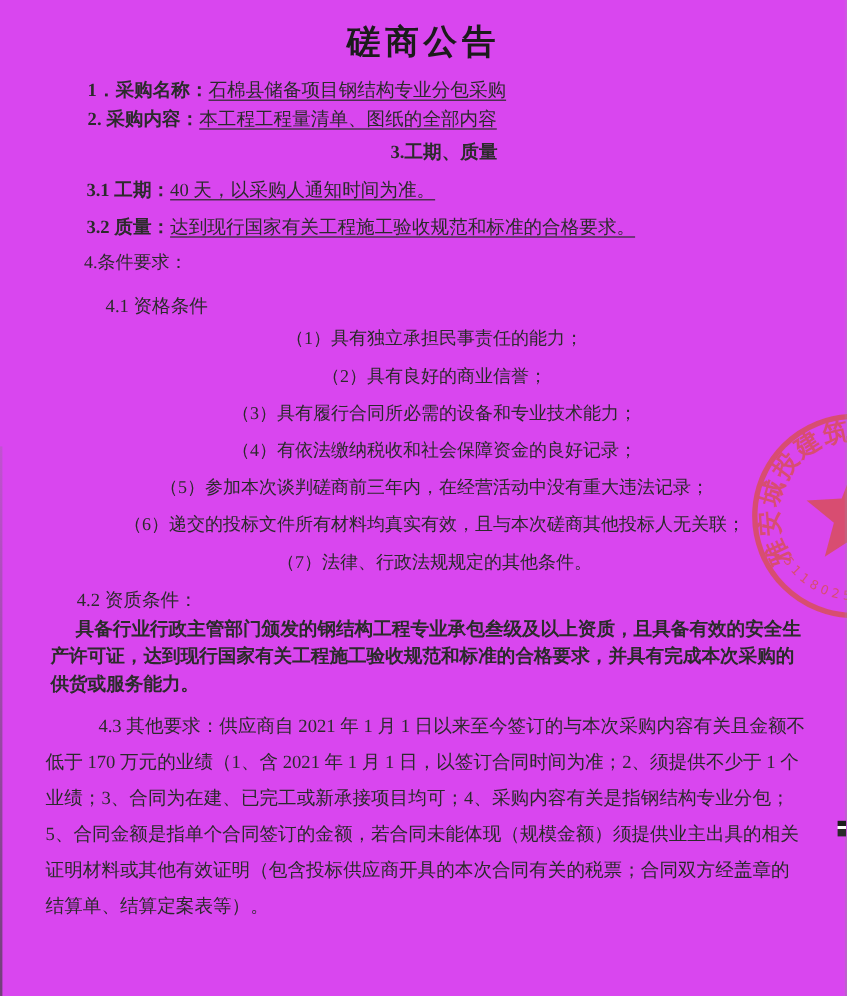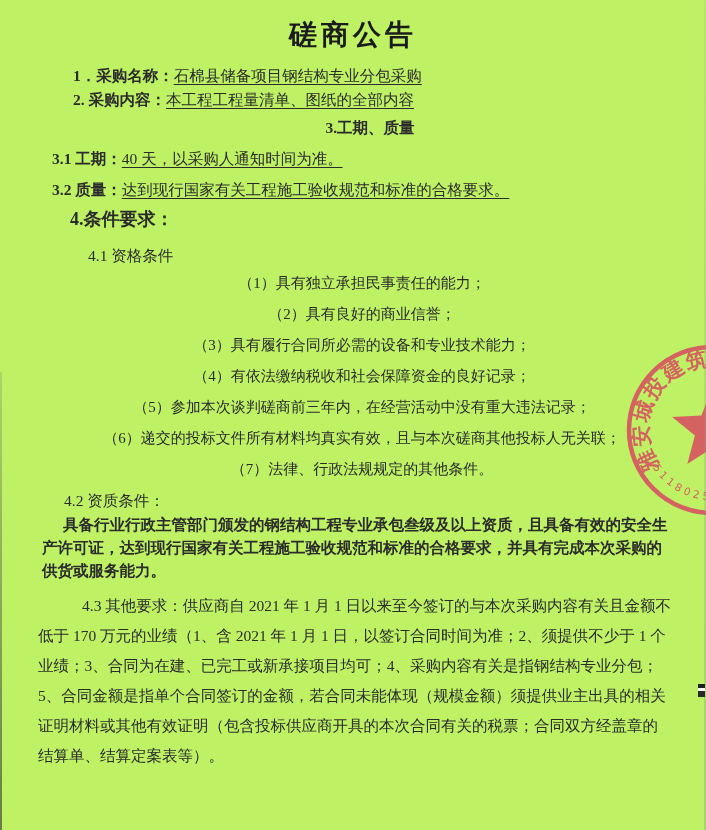--- a/index.html
+++ b/index.html
@@ -1,19 +1,19 @@
 <!DOCTYPE html>
 <html><head>
 <meta charset="utf-8">
 <style>
   html,body { margin:0; padding:0; background:#e8e8e8; }
   .page {
     position:relative;
     width:706px; height:830px;
-    background:#bef264;
+    background:#d946ef;
     overflow:hidden;
     font-family:"Liberation Serif","DejaVu Serif",serif;
     color:#2b2b2b;
     box-sizing:border-box;
   }
   .title {
     margin:0; padding-top:16px;
     text-align:center;
     font-size:28px; font-weight:bold; letter-spacing:4px;
     color:#1b1b1b;
@@ -21,23 +21,23 @@
   .intro {
     margin:27px 36px 0 42px;
     font-size:15.5px; line-height:20px;
     text-indent:35px;
   }
   .list { margin:13px 36px 0 73px; }
   .item { font-size:15.5px; line-height:17px; margin-bottom:7px; }
   .item .lbl { font-weight:bold; }
   .u { text-decoration:underline; text-underline-offset:3px; text-decoration-thickness:1px; }
   .h3 { margin:11px 36px 0 70px; font-size:15.5px; font-weight:bold; line-height:17px;text-align:center; }
-  .sub { margin:14px 36px 0 52px; font-size:15.5px; line-height:17px; }
+  .sub { margin:14px 36px 0 72px; font-size:15.5px; line-height:17px; }
   .sub .lbl { font-weight:bold; }
-  .h4 { margin:13px 36px 0 70px; font-size:18px; font-weight:bold; line-height:17px; }
+  .h4 { margin:13px 36px 0 70px; font-size:15px; font-weight:normal; line-height:17px; }
   .h41 { margin:19px 36px 0 88px; font-size:15.5px; line-height:17px;font-family:Liberation Serif, serif; }
   .clauses { margin:11px 36px 0 54px; }
   .clause { font-size:15px; line-height:16px; margin-bottom:15px;text-align:center; }
   .h42 { margin:13px 36px 0 64px; font-size:15.5px; line-height:17px; }
   .p42 {
     margin:4px 36px 0 42px;
     font-size:15.5px; font-weight:bold; line-height:23px;
     text-indent:21px;
   }
   .p43 {

